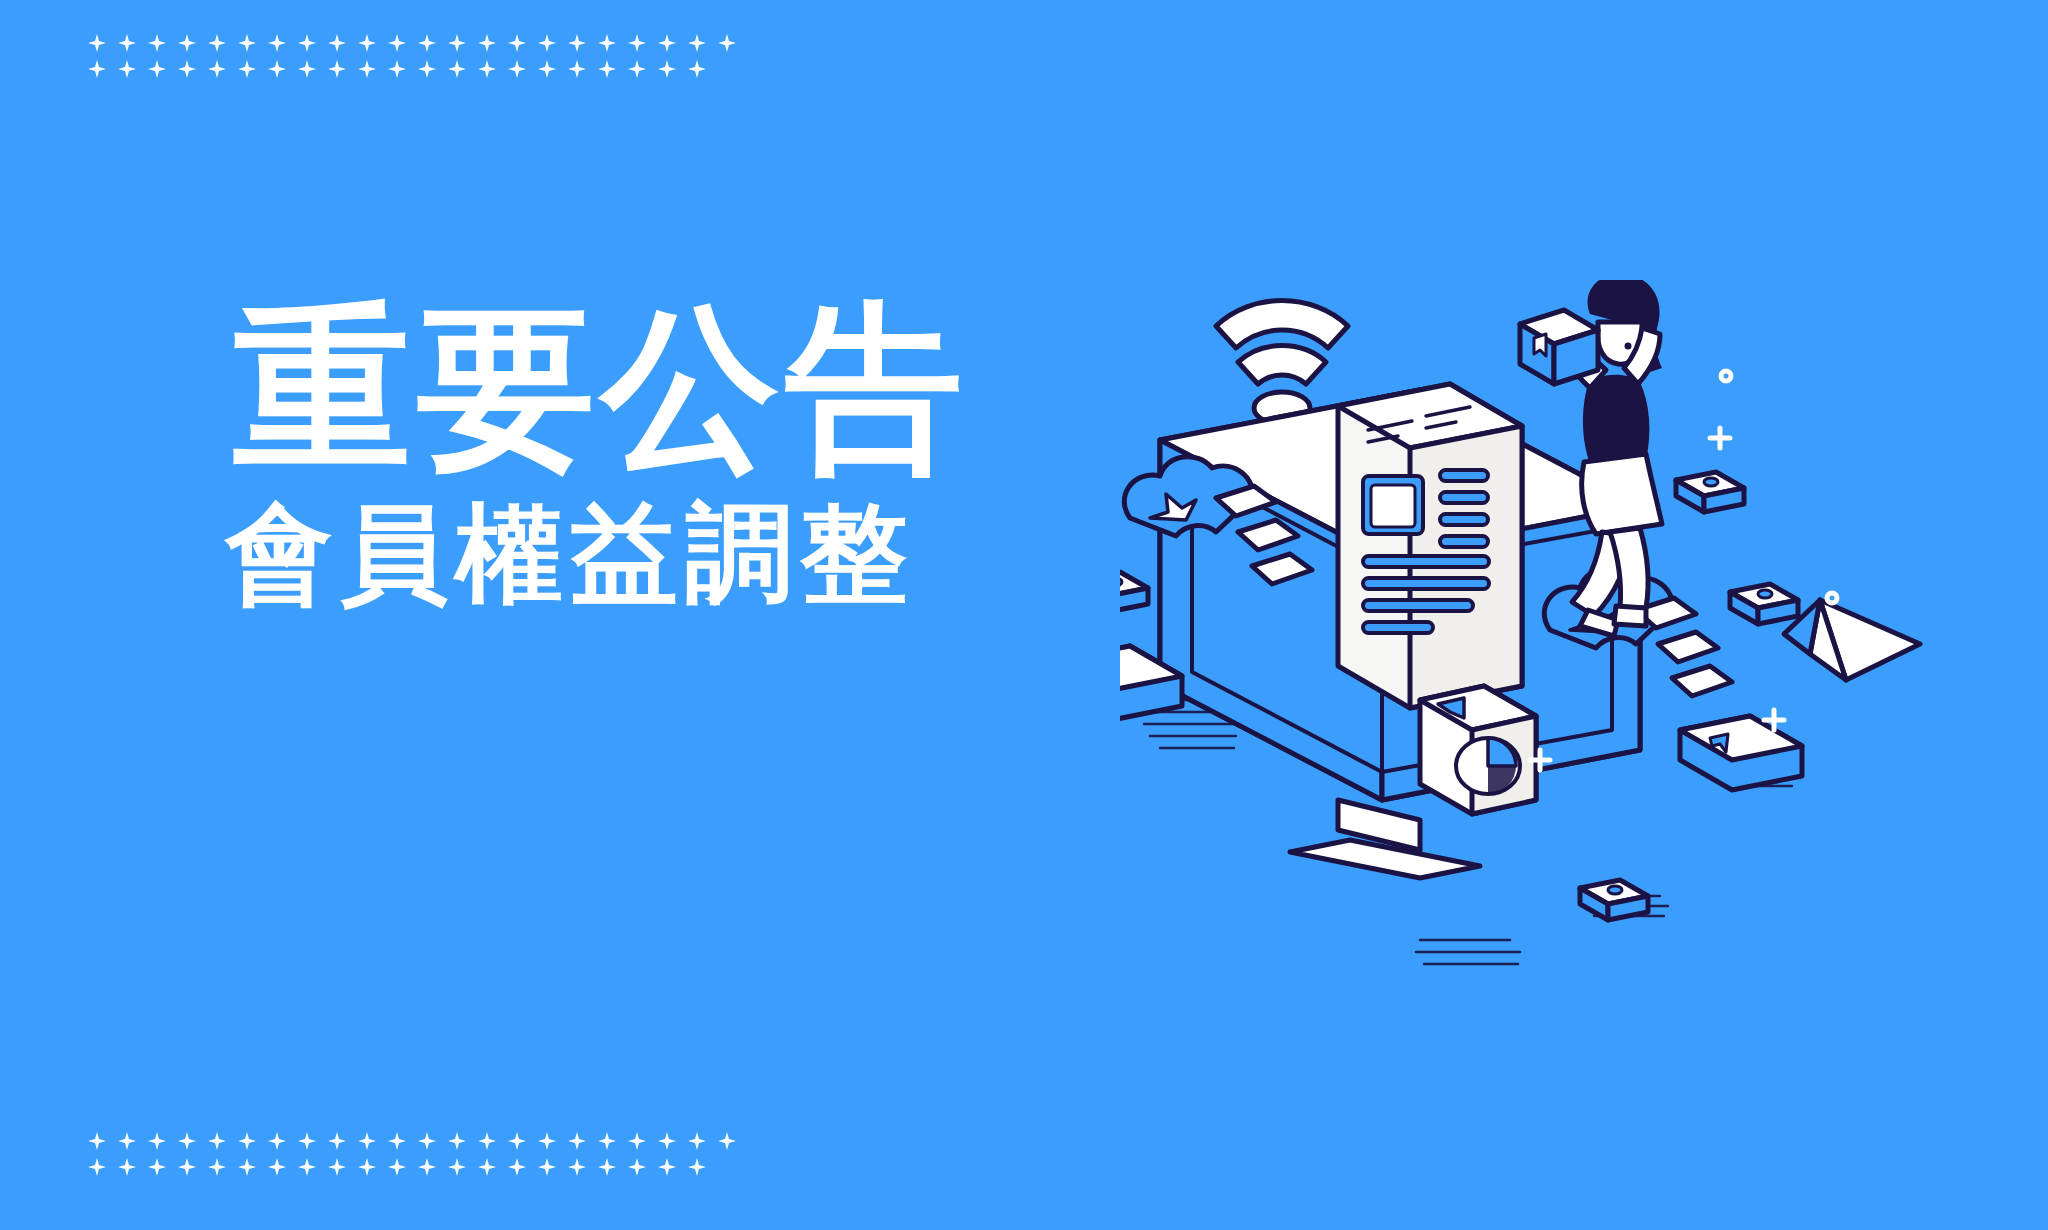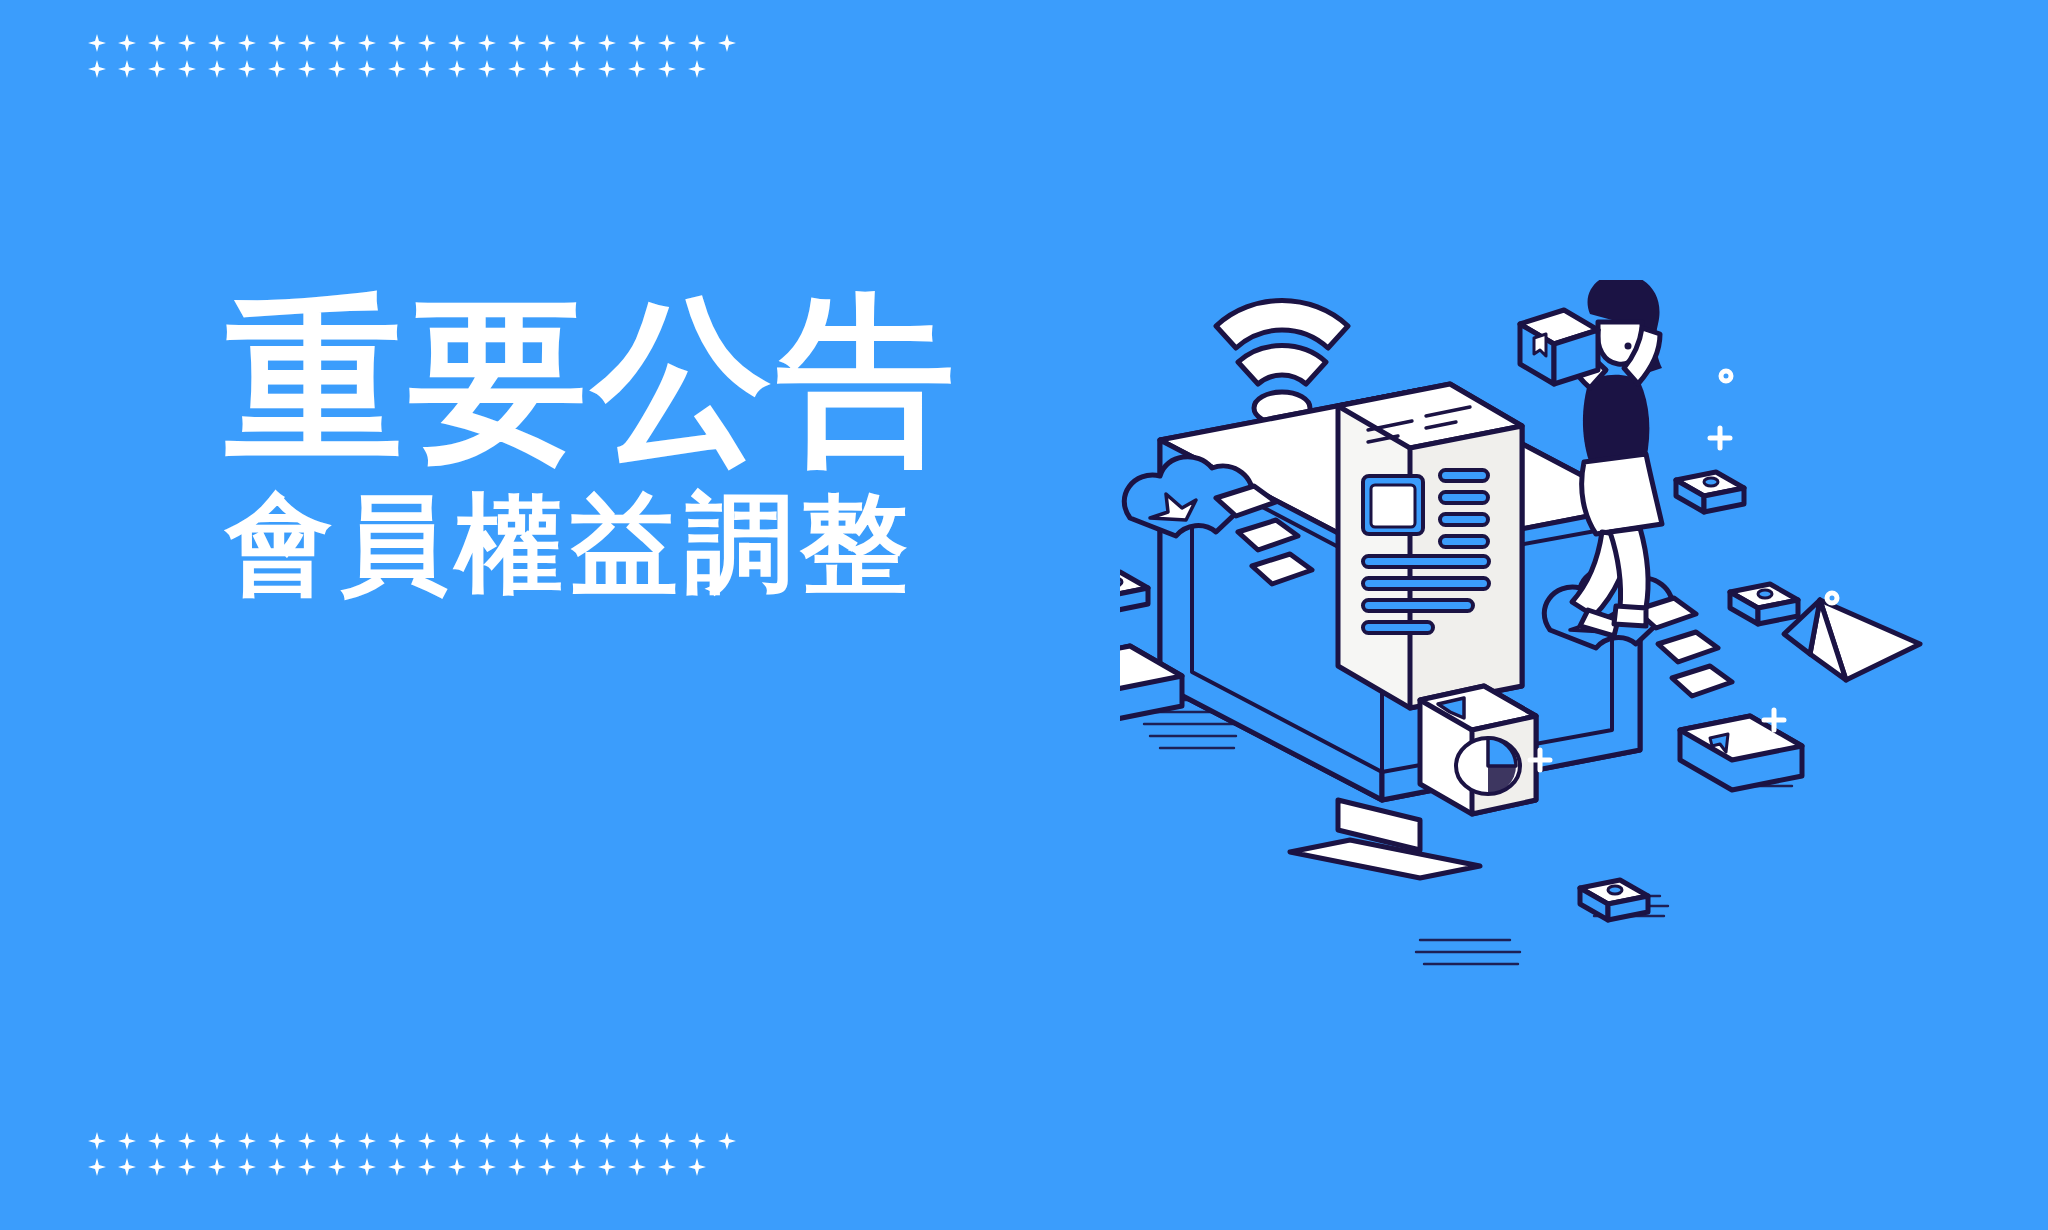--- a/index.html
+++ b/index.html
@@ -43,21 +43,21 @@
     top: 292px;
     width: 820px;
   }
   .title-line1 {
     font-size: 178px;
     line-height: 1.0;
     font-weight: bold;
     color: #ffffff;
     letter-spacing: 6px;
     white-space: nowrap;
-    margin: 0;
+    margin: 8px;
   }
   .title-line2 {
     font-size: 108px;
     line-height: 1.25;
     font-weight: bold;
     color: #ffffff;
     letter-spacing: 7px;
     white-space: nowrap;
     margin: 6px 0 0 0;
   }

